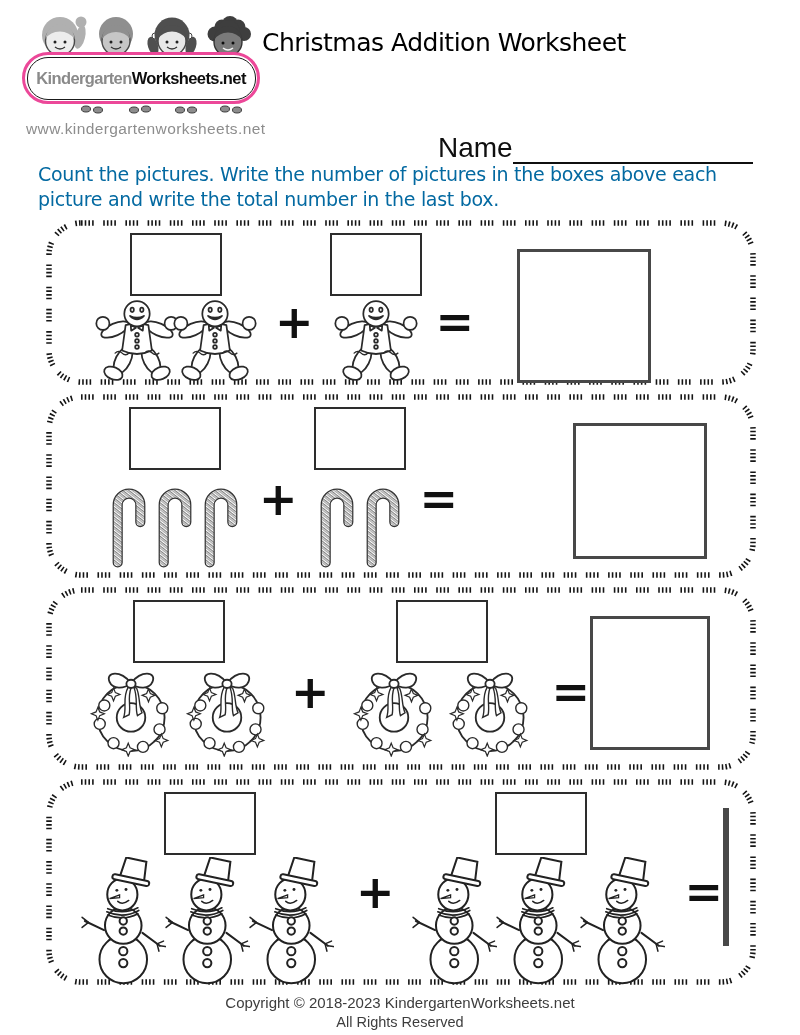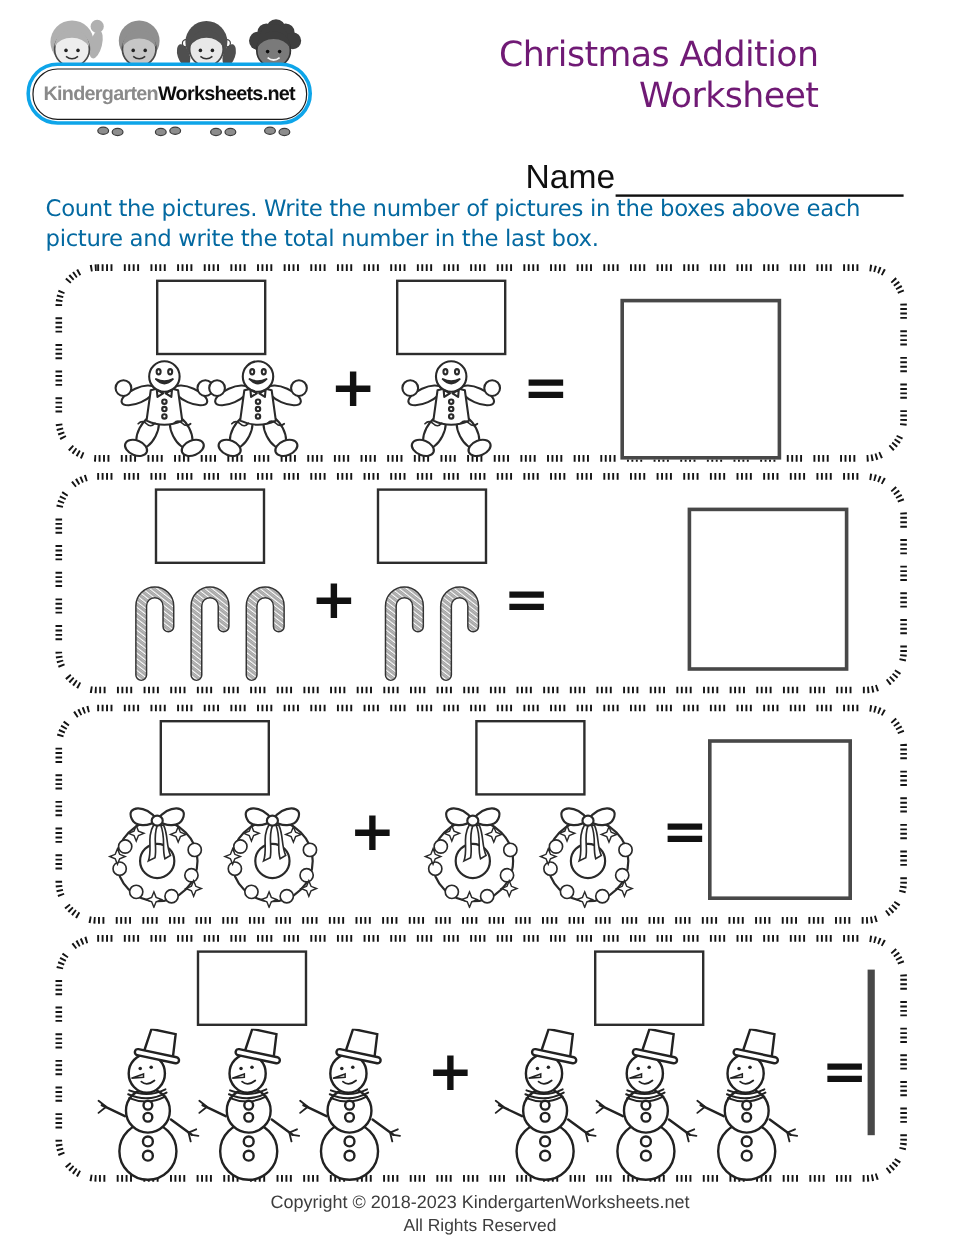--- a/index.html
+++ b/index.html
@@ -7,34 +7,34 @@
   body {
     width:800px; height:1035px; overflow:hidden; position:relative;
     font-family:"Liberation Sans", sans-serif; color:#161616;
   }
   
   header { position:relative; height:219px; }
   .logo { position:absolute; left:22px; top:8px; width:238px; height:108px; }
   .logo svg.kids { position:absolute; left:0; top:0; }
   .banner {
     position:absolute; left:0; top:44px; width:238px; height:52px;
-    background:#fff; border:3px solid #0ea5e9; border-radius:26px;
+    background:#fff; border:3px solid #ec4899; border-radius:26px;
     display:flex; align-items:center; justify-content:center; z-index:2;
   }
   .banner::after {
     content:""; position:absolute; inset:1.5px; border:1.5px solid #1a1a1a;
     border-radius:21px; pointer-events:none;
   }
   .banner-text { white-space:nowrap; font-weight:700; font-size:16.5px; letter-spacing:-0.6px; }
   .lg-gray  { color:#8a8a8a; }
   .lg-black { color:#0d0d0d; }
   .website { position:absolute; left:26px; top:120px; font-size:15.5px; color:#8d8d8d; letter-spacing:0.4px; }
   .title {
-    position:absolute; left:262px; top:28px; width:420px; text-align:right;
-    font-size:29px; font-weight:400; color:#701a75; font-family:"DejaVu Sans", sans-serif;
+    position:absolute; left:262px; top:28px; width:420px; text-align:left;
+    font-size:25px; font-weight:400; color:#000000; font-family:"DejaVu Sans", sans-serif;
     letter-spacing:-0.5px;
   }
   .name-row { position:absolute; left:438px; top:112px; font-size:28px; color:#0f0f0f; display:flex; align-items:flex-end;margin-top:20px; }
   .name-line { display:inline-block; width:240px; height:30px; border-bottom:2.5px solid #0f0f0f; }
   .instructions {
     position:absolute; left:38px; top:162px; width:740px;
     font-size:19px; line-height:1.32; color:#0369a1; font-family:"DejaVu Sans", sans-serif; letter-spacing:-0.3px;
   }
   
   .problem { position:relative; width:712px; margin:0 0 7px 45px; }
@@ -226,20 +226,21 @@
         <path d="M192,32 A14,14 0 0 1 220,32 Q215,24.5 206,24.5 Q197,24.5 192,32 Z" fill="#3e3e3e"></path>
         <circle cx="201" cy="35" r="1.5" fill="#0d0d0d"></circle>
           <circle cx="211" cy="35" r="1.5" fill="#0d0d0d"></circle>
         <path d="M201,40 Q206,44 211,40" stroke="#f2f2f2" fill="none" stroke-width="1.5"></path>
       </g>
     </svg>
     <div class="banner">
       <span class="banner-text"><span class="lg-gray">Kindergarten</span><span class="lg-black">Worksheets.net</span></span>
     </div>
   </div>
+  <div class="website">www.kindergartenworksheets.net</div>
   <h1 class="title">Christmas Addition Worksheet</h1>
   <div class="name-row">
     <span>Name</span>
       <span class="name-line"></span>
   </div>
   <p class="instructions">Count the pictures. Write the number of pictures in the boxes above each picture and write the total number in the last box.</p>
 </header>
 
 <main id="problems">
   <section class="problem p1">

